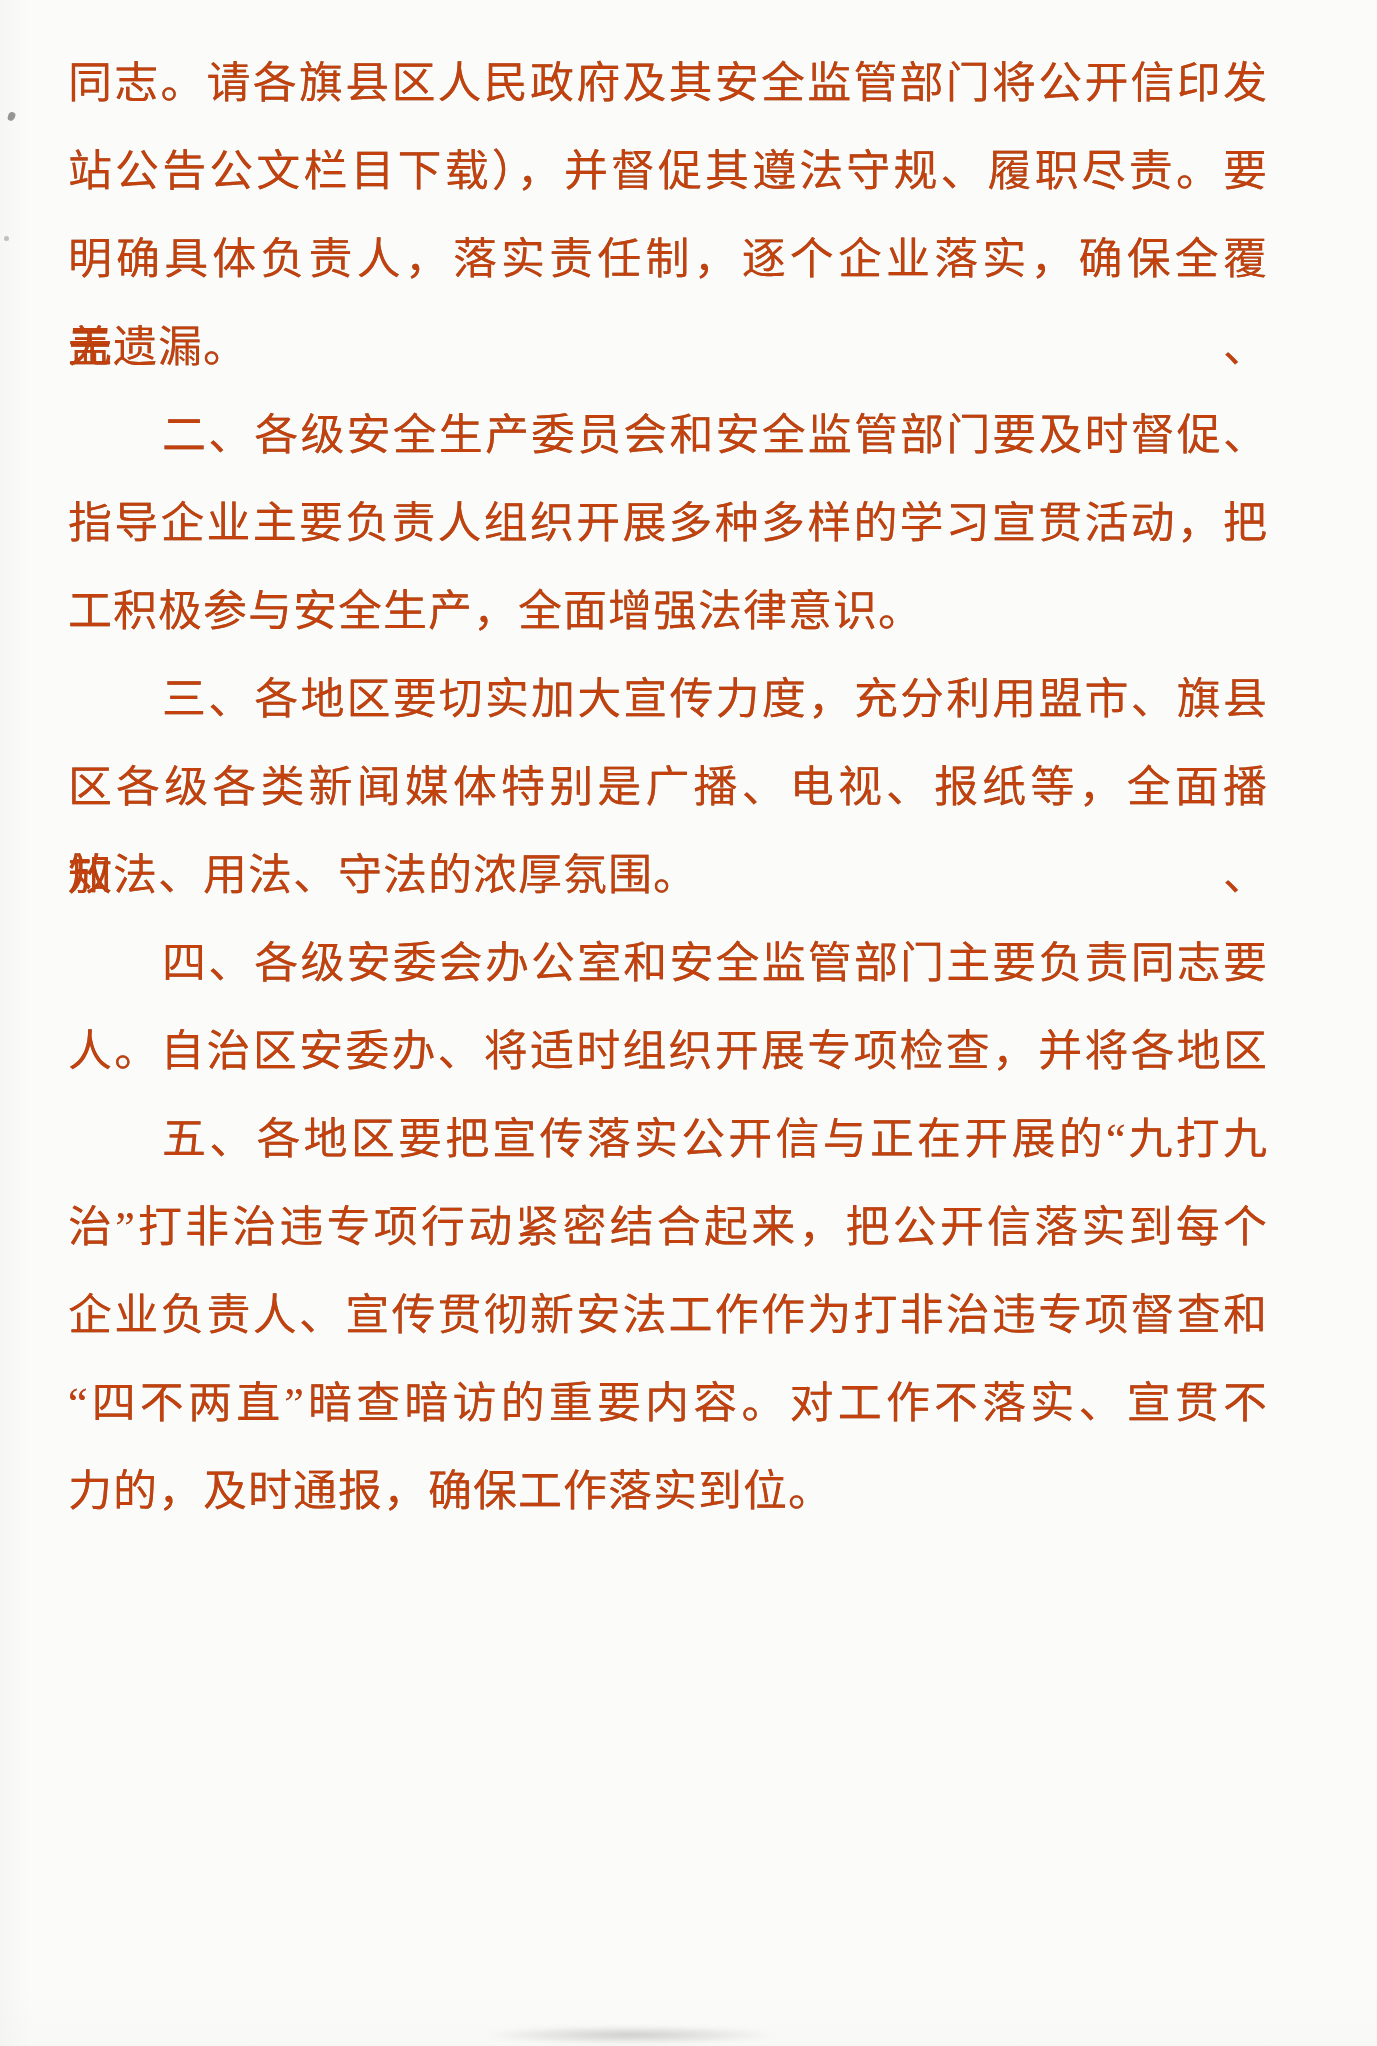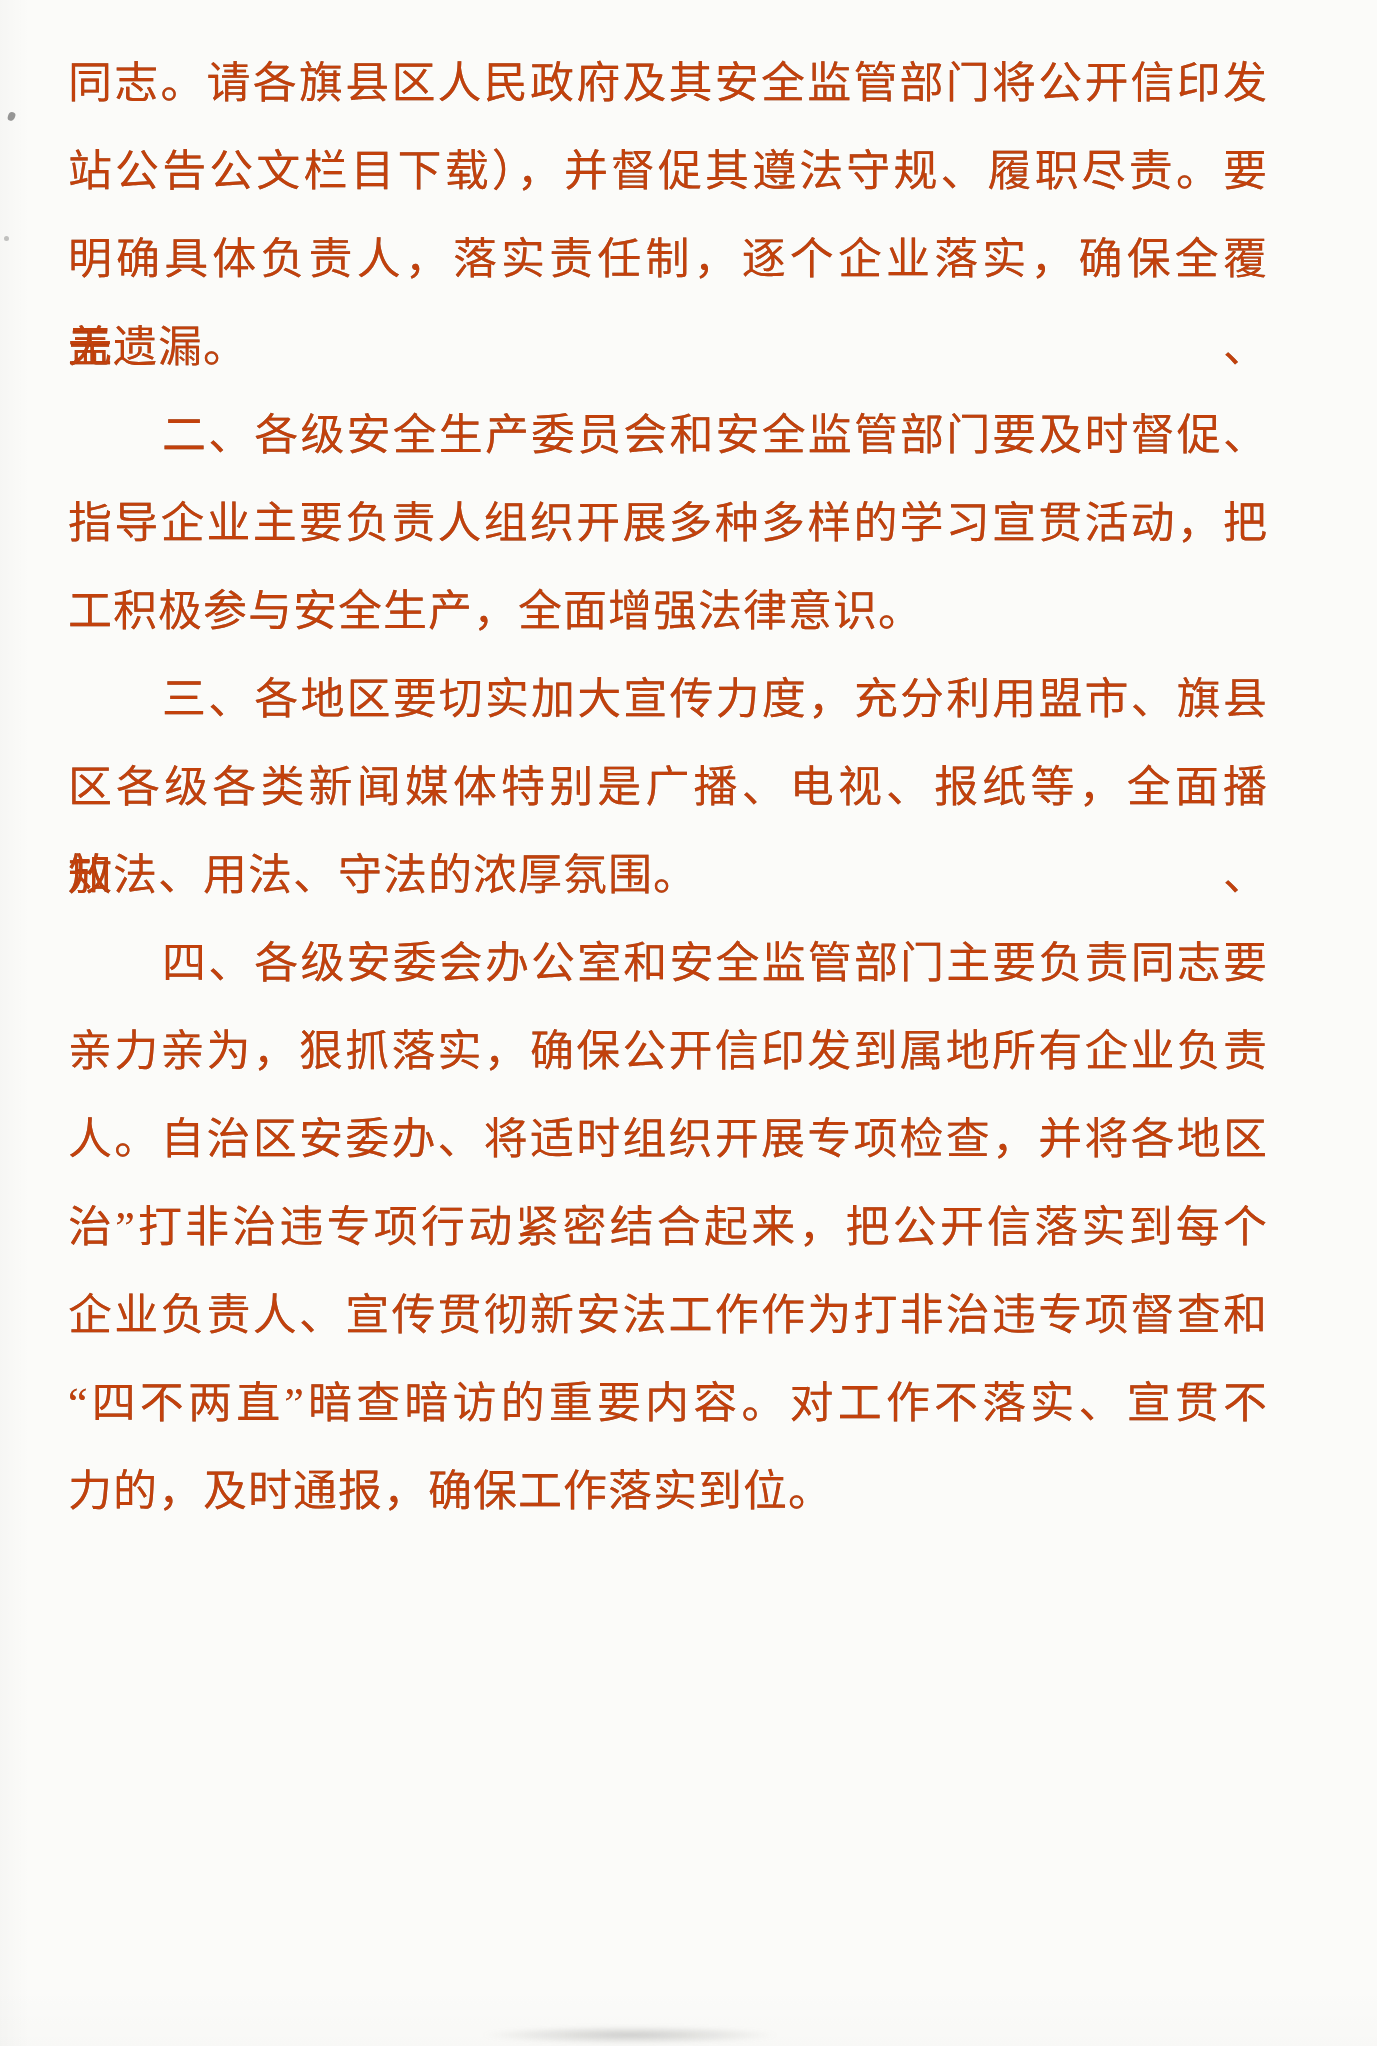--- a/index.html
+++ b/index.html
@@ -92,22 +92,22 @@
       <div class="text-line just">站公告公文栏目下载），并督促其遵法守规、履职尽责。要</div>
       <div class="text-line just">明确具体负责人，落实责任制，逐个企业落实，确保全覆盖、</div>
       <div class="text-line">无遗漏。</div>
       <div class="text-line just first-indent">二、各级安全生产委员会和安全监管部门要及时督促、</div>
       <div class="text-line just">指导企业主要负责人组织开展多种多样的学习宣贯活动，把</div>
       <div class="text-line">工积极参与安全生产，全面增强法律意识。</div>
       <div class="text-line just first-indent">三、各地区要切实加大宣传力度，充分利用盟市、旗县</div>
       <div class="text-line just">区各级各类新闻媒体特别是广播、电视、报纸等，全面播放、</div>
       <div class="text-line">知法、用法、守法的浓厚氛围。</div>
       <div class="text-line just first-indent">四、各级安委会办公室和安全监管部门主要负责同志要</div>
-      <div class="text-line just">亲力亲为，狠抓落实，确保公开信印发到属地所有企业负责</div>
       <div class="text-line just">人。自治区安委办、将适时组织开展专项检查，并将各地区</div>
+      <div class="text-line just first-indent">五、各地区要把宣传落实公开信与正在开展的“九打九</div>
       <div class="text-line just">治”打非治违专项行动紧密结合起来，把公开信落实到每个</div>
       <div class="text-line just">企业负责人、宣传贯彻新安法工作作为打非治违专项督查和</div>
       <div class="text-line just">“四不两直”暗查暗访的重要内容。对工作不落实、宣贯不</div>
       <div class="text-line">力的，及时通报，确保工作落实到位。</div>
     </div>
   <div class="artifact smudge-bottom"></div>
   <div class="artifact speck-1"></div>
   <div class="artifact speck-2"></div>
 </div>
 

